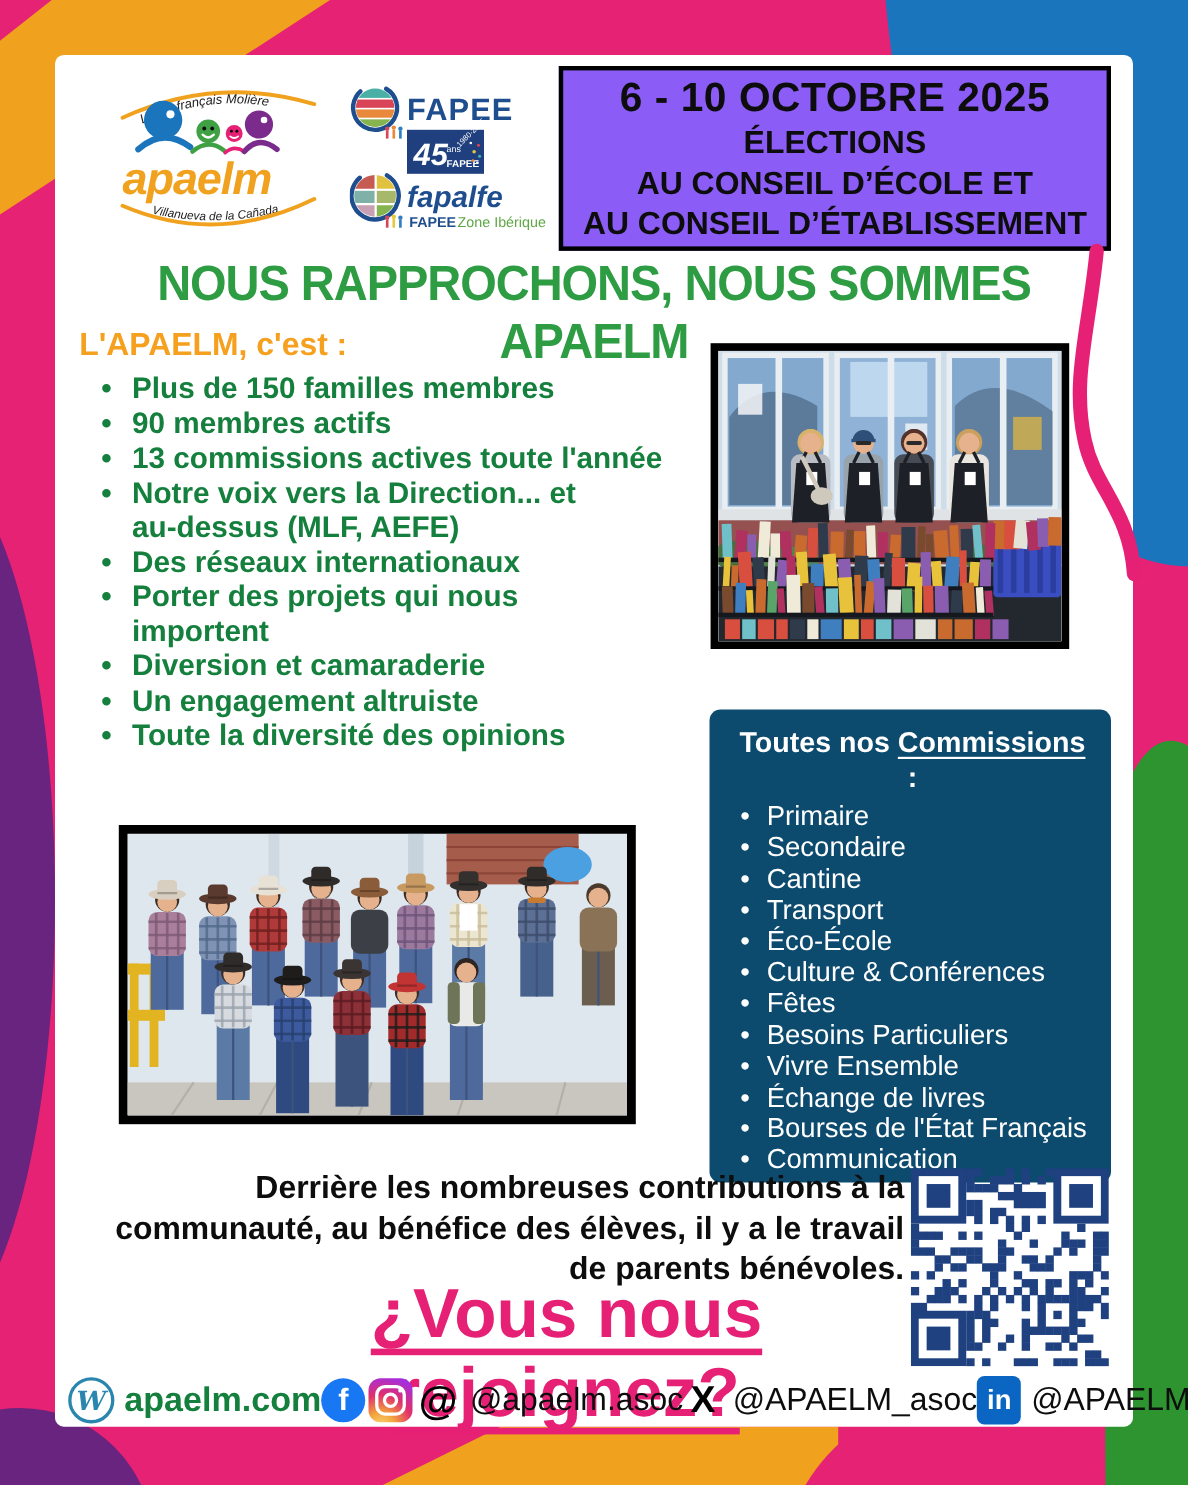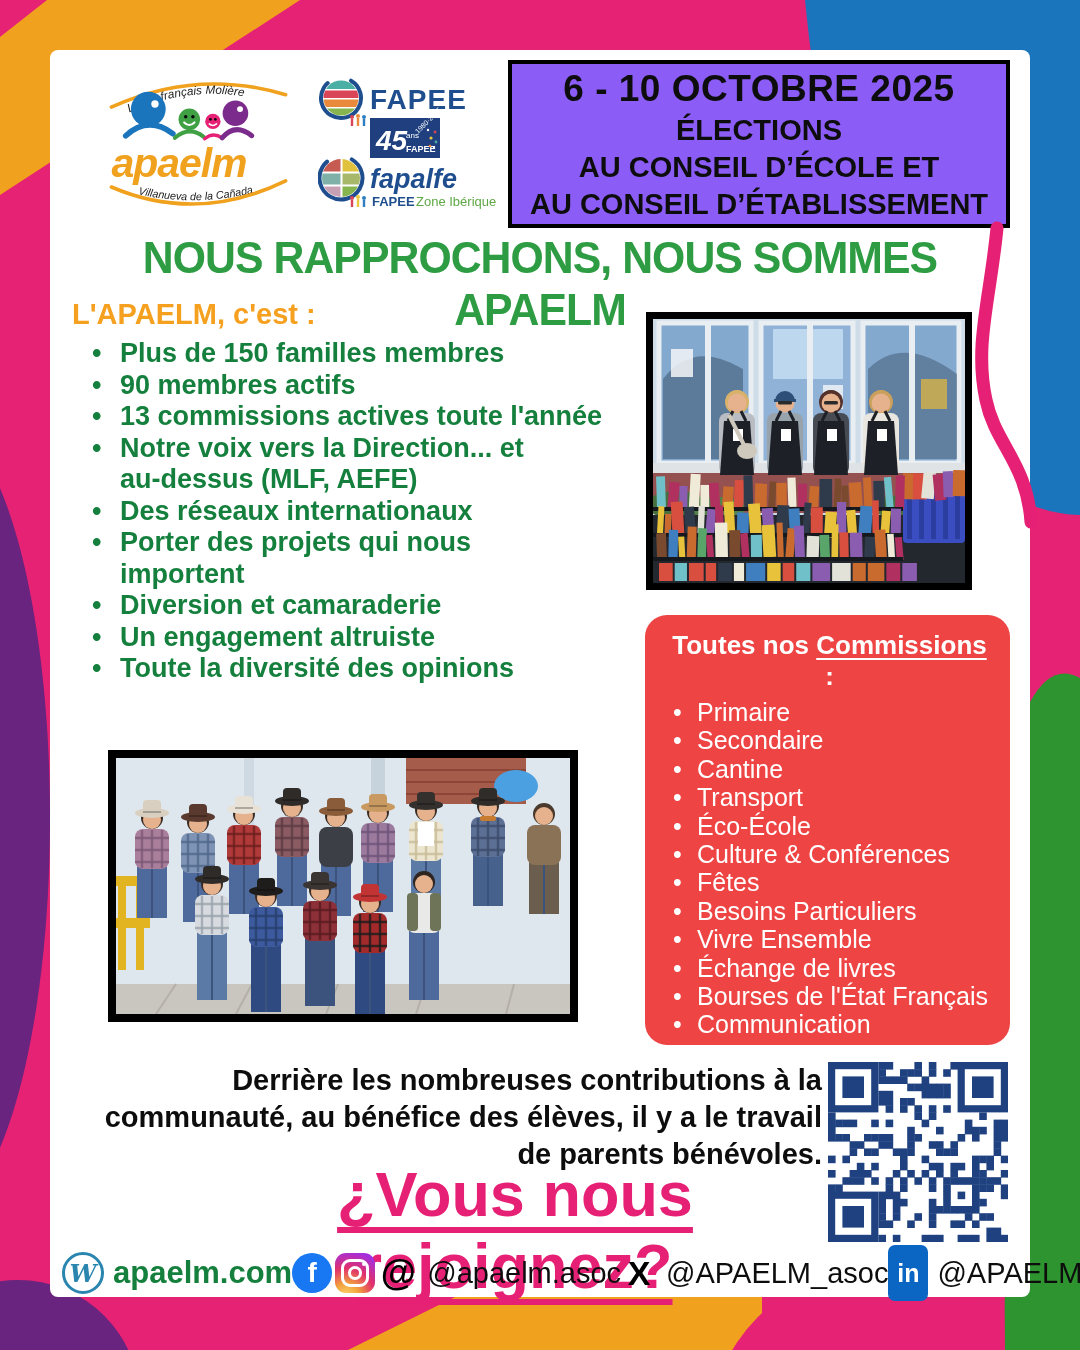--- a/index.html
+++ b/index.html
@@ -34,22 +34,22 @@
      list-style:none;color:#15803d;font-size:27px;font-weight:800;}
   ul.bullets li{position:relative;padding-left:38px;line-height:31.5px;
      white-space:pre-line;}
   ul.bullets li::before{content:"•";position:absolute;left:10px;top:0;}
 
   .photo{position:absolute;background:#fff;border:solid #000;}
   .photo1{left:596px;top:262px;width:326px;height:278px;border-width:7px;}
   .photo2{left:58px;top:700px;width:470px;height:272px;border-width:8px;}
   .photo svg{display:block;}
 
-  .commissions{position:absolute;left:595px;top:565px;width:365px;height:430px;
-     background:#ef4444;border-radius:22px;color:#fff;padding:15px 18px 10px 22px;}
+  .commissions{position:absolute;left:595px;top:595px;width:365px;height:430px;
+     background:#0c4a6e;border-radius:10px;color:#fff;padding:15px 18px 10px 22px;}
   .commissions .title{font-size:26px;font-weight:800;text-align:center;}
   .commissions .title .u{text-decoration:underline;text-underline-offset:4px;}
   ul.comm-list{margin:6px 0 0 0;padding:0;list-style:none;font-size:25px;font-weight:400;}
   ul.comm-list li{position:relative;padding-left:30px;line-height:28.4px;}
   ul.comm-list li::before{content:"•";position:absolute;left:6px;top:0;}
 
   .closing-par{position:absolute;left:40px;top:1012px;width:732px;text-align:right;
      color:#0d0d0d;font-size:29px;font-weight:800;line-height:37px;}
   .cta{position:absolute;left:140px;top:1108px;width:650px;text-align:center;
      color:#e62175;font-size:63px;font-weight:800;
@@ -74,21 +74,21 @@
   .icon-ig .lens{position:absolute;left:6px;top:6px;width:28px;height:28px;
      border:3px solid #fff;border-radius:9px;}
   .icon-ig .ring{position:absolute;left:13px;top:13px;width:14px;height:14px;
      border:3px solid #fff;border-radius:50%;}
   .icon-ig .dot{position:absolute;right:9px;top:9px;width:4px;height:4px;
      border-radius:50%;background:#fff;}
   .icon-threads{width:40px;height:40px;display:flex;align-items:center;justify-content:center;
      font-size:36px;font-weight:700;color:#000;}
   .icon-x{width:36px;height:40px;display:flex;align-items:center;justify-content:center;
      font-size:34px;font-weight:900;color:#000;}
-  .icon-in{width:40px;height:56px;border-radius:7px;background:#0a66c2;color:#fff;
+  .icon-in{width:40px;height:44px;border-radius:7px;background:#0a66c2;color:#fff;
      display:flex;align-items:center;justify-content:center;
      font-size:25px;font-weight:800;}
   .social-trio{display:flex;align-items:center;gap:3px;}
 </style>
 </head>
 <body>
 
 <svg class="bg" viewBox="0 0 1080 1350">
   <rect x="0" y="0" width="1080" height="1350" fill="#e62274"></rect>
   <polygon points="47,0 300,0 0,195 0,37" fill="#f0a11e"></polygon>

